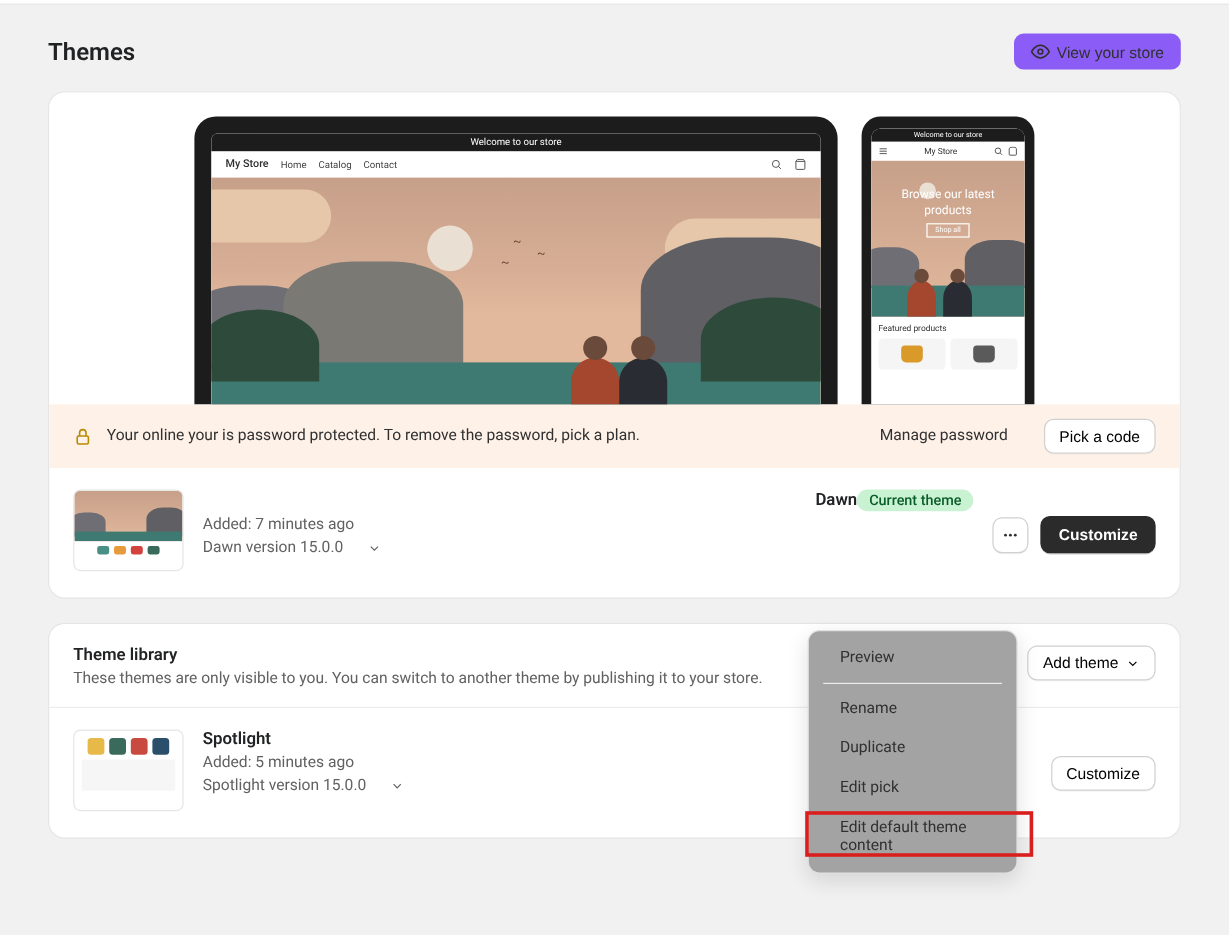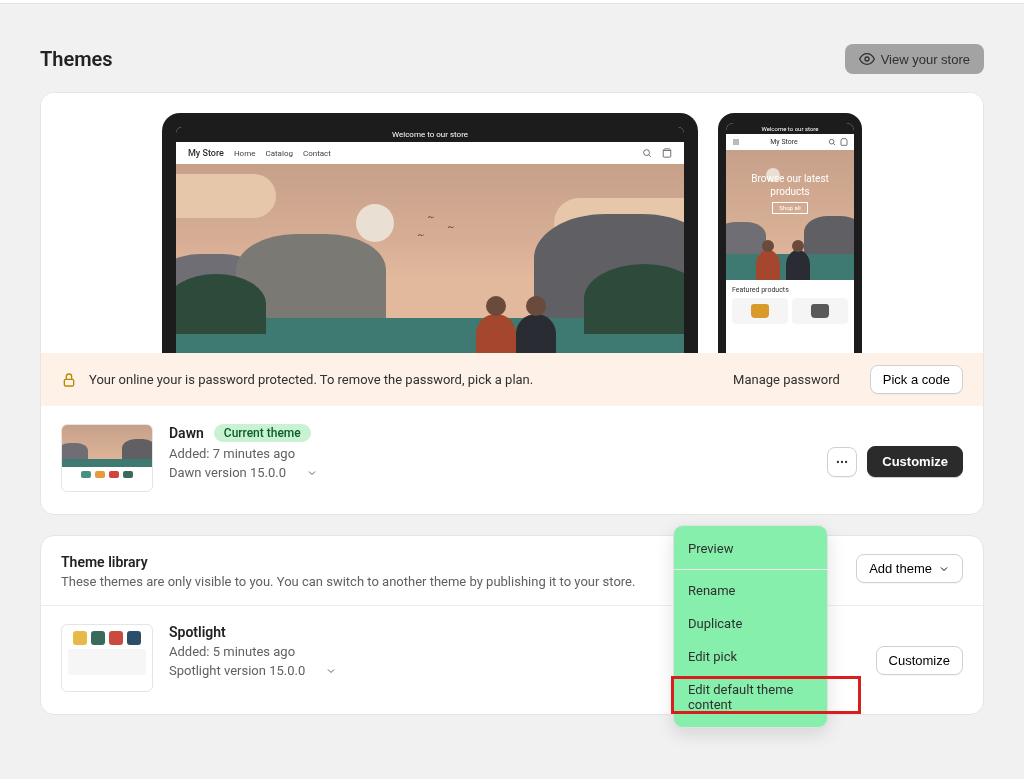--- a/index.html
+++ b/index.html
@@ -17,32 +17,32 @@
   .topbar {
     height: 4px;
     background: #fff;
     border-bottom: 1px solid #e1e3e5;
     margin-bottom: 0;
   }
   .header-row {
     display: flex;
     align-items: center;
     justify-content: space-between;
-    padding: 40px 0 18px 0;
+    padding: 24px 0 18px 0;
   }
   .page-title {
     font-size: 20px;
     font-weight: 650;
     color: #202223;
   }
   .view-store-btn {
     display: inline-flex;
     align-items: center;
     gap: 6px;
-    background: #a3a3a3;
+    background: #8b5cf6;
     border: none;
     border-radius: 8px;
     padding: 7px 14px;
     font-size: 13px;
     font-weight: 500;
     color: #303030;
     cursor: pointer;
   }
   .view-store-btn svg { width: 16px; height: 16px; }
 
@@ -194,21 +194,21 @@
   .thumb-land .tw{position:absolute;bottom:0;left:0;right:0;height:8px;background:#3f7a72;}
   .thumb-swatches{display:flex;gap:4px;justify-content:center;padding:4px 0;}
   .sw{width:10px;height:7px;border-radius:2px;}
 
   .thumb-spot { display:flex; flex-direction:column; }
   .thumb-spot .row1{display:flex;gap:4px;justify-content:center;padding:6px 0 4px 0;}
   .thumb-spot .tee{width:14px;height:14px;border-radius:3px;}
   .thumb-spot .row2{height:26px;background:#f6f6f6;margin:0 6px;border-radius:2px;}
 
   .theme-meta { flex:1; }
-  .theme-name-row{display:flex;align-items:center;gap:10px;}
+  .theme-name-row{display:flex;align-items:center;justify-content:flex-end;}
   .theme-name{font-size:14px;font-weight:650;}
   .badge-current{background:#c8f2d1;color:#0a5c2b;font-size:12px;font-weight:500;padding:2px 10px;border-radius:10px;}
   .theme-sub{font-size:13px;color:#616161;margin-top:4px;}
   .theme-version{font-size:13px;color:#616161;margin-top:4px;display:inline-flex;align-items:center;gap:20px;}
   .theme-version svg{width:12px;height:12px;}
 
   .theme-actions{display:flex;align-items:center;gap:10px;margin-top:22px;}
   .btn-dots{width:30px;height:30px;border:1px solid #d0d0d0;border-radius:8px;background:#fff;display:flex;align-items:center;justify-content:center;cursor:pointer;font-weight:600;color:#303030;box-shadow:0 1px 0 rgba(0,0,0,0.04);}
   .btn-dark{background:#2b2b2b;color:#fff;border:1px solid #2b2b2b;border-radius:8px;padding:7px 14px;font-size:13px;font-weight:550;cursor:pointer;box-shadow:0 1px 0 rgba(0,0,0,0.2);}
 
@@ -218,26 +218,26 @@
   .lib-sub{font-size:13px;color:#616161;margin-top:4px;}
   .btn-add{display:inline-flex;align-items:center;gap:6px;}
   .btn-add svg{width:12px;height:12px;}
   .lib-divider{border-top:1px solid #ececec;margin-top:16px;}
 
   
   .menu {
     position:absolute;
     top:525px;
     left:673px;
-    width:155px;
-    background:#86efac;
+    width:175px;
+    background:#a3a3a3;
     border:1px solid #e1e1e1;
     border-radius:10px;
     box-shadow:0 6px 18px rgba(0,0,0,0.12);
-    padding:6px 0;
+    padding:6px 12px;
     z-index:50;
   }
   .menu-item{padding:9px 14px;font-size:13px;color:#303030;cursor:pointer;}
   .menu-sep{height:1px;background:#ececec;margin:4px 0;}
 
   .highlight-box{
     position:absolute;
     border:3px solid #d91e1e;
     pointer-events:none;
     z-index:60;

